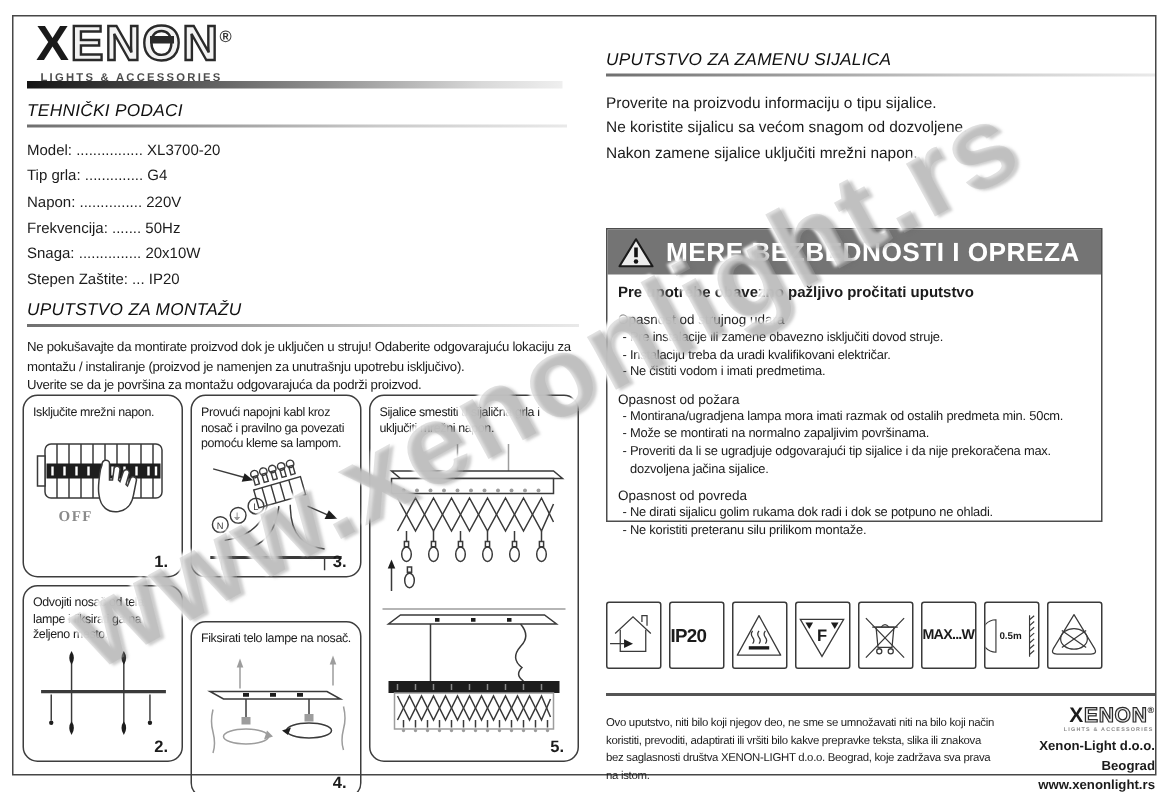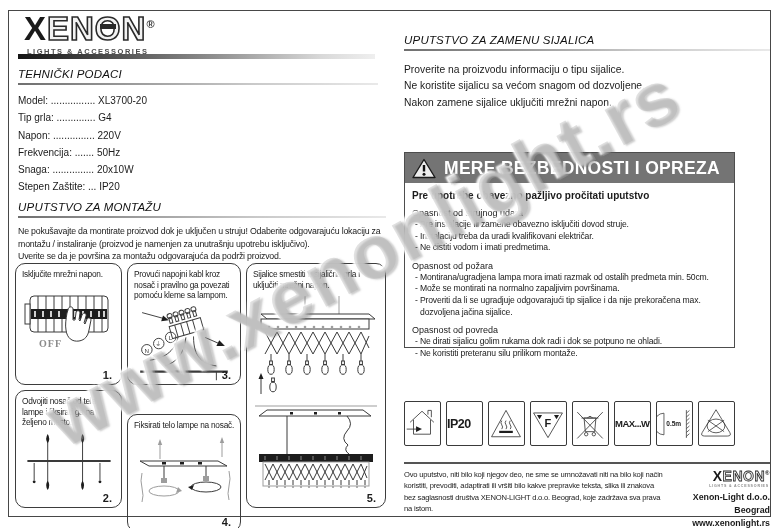--- a/index.html
+++ b/index.html
@@ -73,21 +73,21 @@
   .safety-group{margin-top:6px;}
   .group-heading{font-size:9px;line-height:12px;}
   .safety-item{font-size:8.6px;line-height:11.6px;letter-spacing:-0.15px;padding-left:8px;text-indent:-5px;}
 
   .icons-row{position:absolute;left:404px;top:401px;display:flex;gap:5px;}
   .icon-box{width:37px;height:45px;border:1.2px solid #3a3a3a;border-radius:2px;display:flex;align-items:center;box-sizing:border-box;background:#fff;}
   .ip-text{font-size:12.5px;font-weight:bold;letter-spacing:-0.5px;}
   .max-text{font-size:9.5px;font-weight:bold;letter-spacing:-0.5px;}
 
   .footer-rule{position:absolute;left:404px;top:462px;width:366px;height:1.5px;background:#555;}
-  .footer{position:absolute;left:404px;top:469px;width:366px;display:flex;gap:8px;}
+  .footer{position:absolute;left:404px;top:469px;width:366px;display:flex;gap:8px;align-items:center;}
   .legal{width:262px;font-size:7.6px;line-height:11.4px;letter-spacing:-0.2px;}
   .contact{flex:1;text-align:right;}
   .mini-logo{font-size:14px;font-weight:800;letter-spacing:0.5px;color:#1a1a1a;line-height:1;}
   .mini-logo .outline{color:#ececec;-webkit-text-stroke:0.8px #2a2a2a;}
   .mini-logo sup{font-size:6px;}
   .mini-tagline{font-size:3.6px;letter-spacing:0.8px;color:#8a8a8a;font-weight:bold;margin:1px 1px 3px 0;}
   .contact-line{font-size:8.8px;font-weight:bold;line-height:12.8px;}
 </style>
 </head>
 <body>

